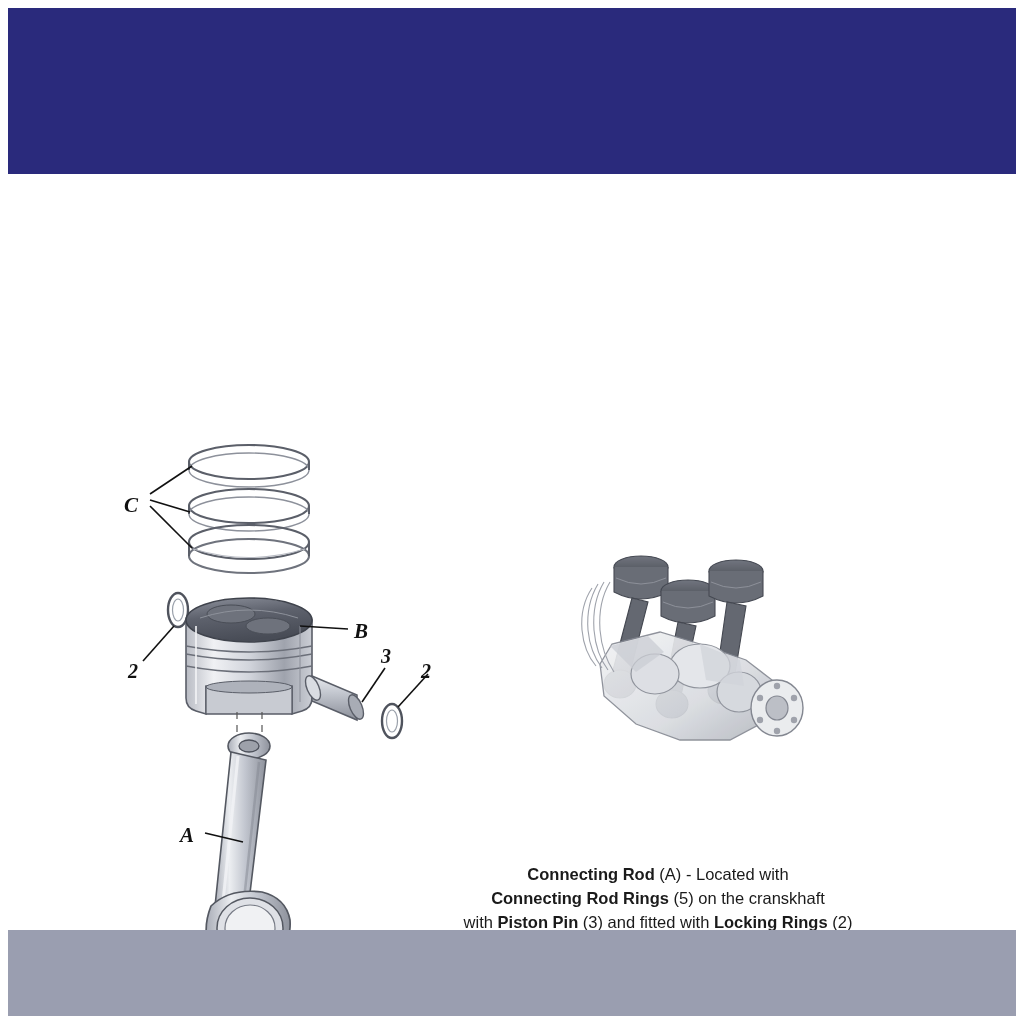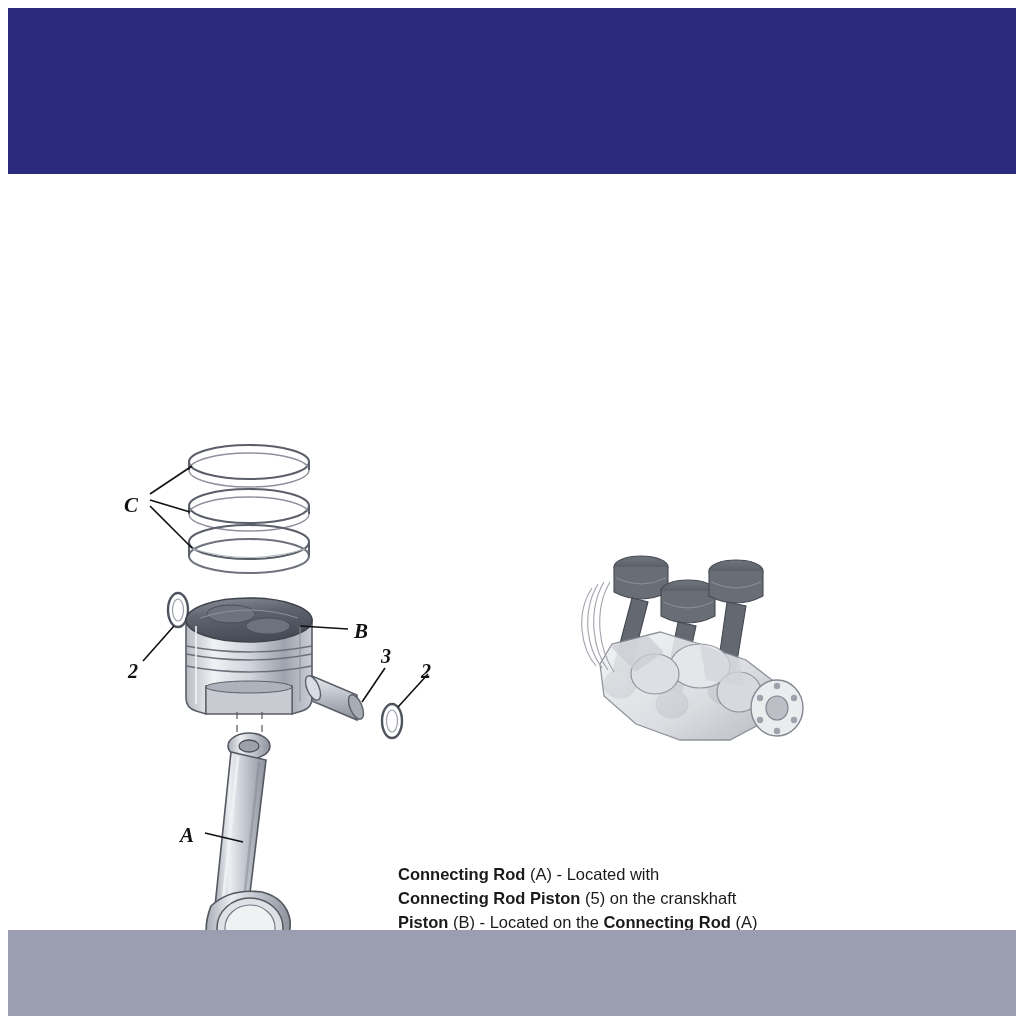--- a/index.html
+++ b/index.html
@@ -53,21 +53,21 @@
     position: absolute;
     left: 398px;
     top: 688px;
     width: 520px;
     font-size: 16.5px;
     line-height: 24.2px;
     color: #1a1a1a;
     font-family: "Liberation Sans", sans-serif;
   }
   .caption b { font-weight: bold; }
-  .caption .line { white-space: nowrap; }
+  .caption .line { white-space: nowrap; text-align: center; }
   .lbl {
     font-family: "Liberation Serif", serif;
     font-style: italic;
     font-weight: bold;
     font-size: 21px;
     fill: #111111;
   }
   .lbl-num {
     font-family: "Liberation Serif", serif;
     font-style: italic;
@@ -284,22 +284,21 @@
         </g>
 
         <path d="M610,472 L648,462 L664,478 L636,498 Z" fill="#c8cbd2" opacity="0.75"></path>
         <path d="M700,470 L740,486 L744,512 L706,506 Z" fill="#cfd2d8" opacity="0.75"></path>
       </g>
 
     </svg>
 
     <div class="caption">
       <div class="line"><b>Connecting Rod</b><span> (A) - Located with</span></div>
-      <div class="line"><b>Connecting Rod Piston</b><span> (5) on the cranskhaft</span></div>
-      <div class="line"><b>Piston</b><span> (B) - Located on the </span><b>Connecting Rod</b><span> (A)</span></div>
+      <div class="line"><b>Connecting Rod Rings</b><span> (5) on the cranskhaft</span></div>
       <div class="line"><span>with </span><b>Piston Pin</b><span> (3) and fitted with </span><b>Locking Rings</b><span> (2)</span></div>
       <div class="line"><b>Piston Rings</b><span> (C) - Located on the </span><b>Piston</b><span> (B)</span></div>
     </div>
 
   </div>
 
   <div class="footer-band">
     <span></span>
   </div>
 

